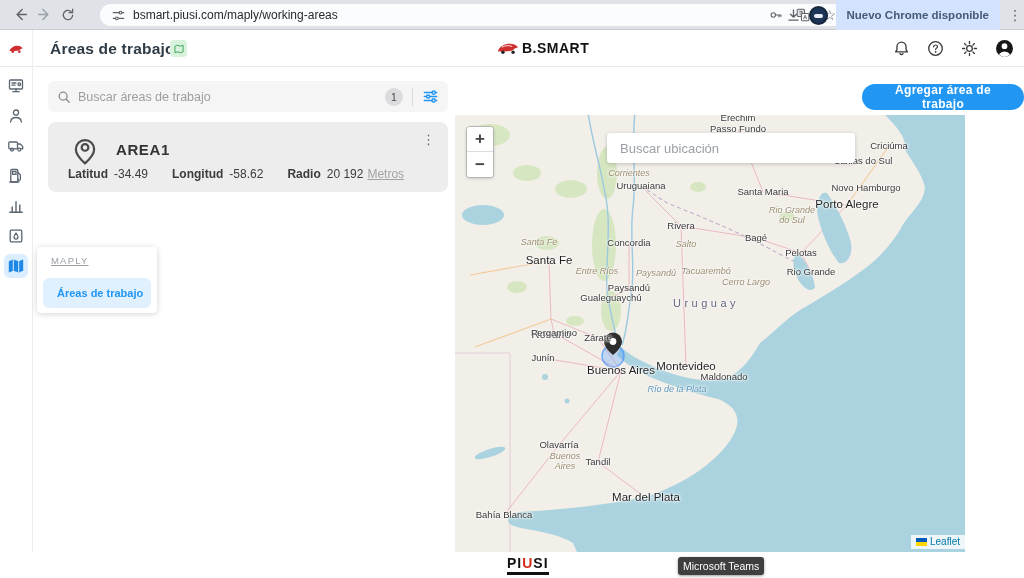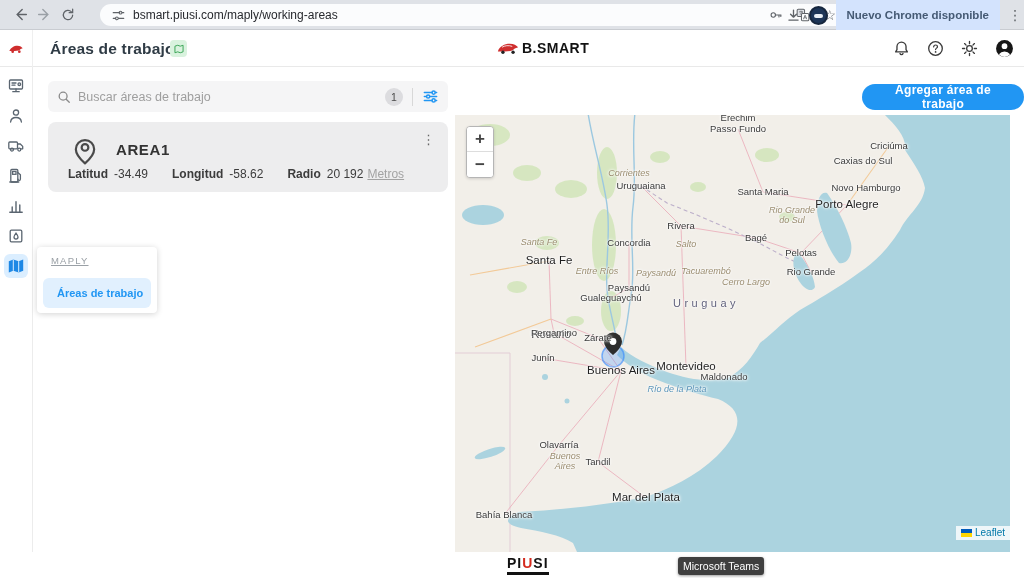--- a/index.html
+++ b/index.html
@@ -75,21 +75,21 @@
   #flyout-group { margin:8px 0 12px 14px; font-size:9.5px; color:#9aa0a6; letter-spacing:1.2px;text-decoration:underline; }
   #flyout-item { margin:6px 6px 0 6px; height:30px; background:#e1f0fe; border-radius:6px;
     display:flex; align-items:center; gap:6px; padding:0 8px; }
   #flyout-item span { font-size:11px; font-weight:700; color:#2196f3; white-space:nowrap; }
 
   #add-area-btn { position:absolute; left:862px; top:84px; height:26px; border-radius:13px;
     background:#2196f3; color:#fff; font-size:12px; font-weight:600; letter-spacing:.3px;
     border:none; padding:0 15px; display:flex; align-items:center; z-index:3; font-family:inherit; }
 
   
-  #map { position:absolute; left:455px; top:115px; width:555px; height:437px;
+  #map { position:absolute; left:455px; top:115px; width:510px; height:437px;
     background:#f2efe9; overflow:hidden; }
   #map svg.base { position:absolute; left:0; top:0; }
   #map-labels { position:absolute; inset:0; }
   .map-label { position:absolute; transform:translate(-50%,-50%); white-space:pre-line;
     text-align:center; line-height:1.15; color:#3a3a3a; font-size:9.5px;
     text-shadow:0 0 2px #fff,0 0 3px #fff,0 0 4px #fff; pointer-events:none; }
   .map-label.town { font-size:11.5px; color:#1f1f1f; }
   .map-label.region { font-size:9px; font-style:italic; color:#9b8d70; }
   .map-label.country { font-size:11px; color:#63637e; letter-spacing:3.5px; }
   .map-label.water { font-size:9px; font-style:italic; color:#5a94b8; }
@@ -99,21 +99,21 @@
   .zoom-btn { width:100%; height:25px; display:flex; align-items:center; justify-content:center;
     font-size:17px; font-weight:700; color:#444; background:#fff; }
   #zoom-in { border-bottom:1px solid #ddd; }
 
   #map-search { position:absolute; left:152px; top:18px; width:248px; height:30px;
     background:#fff; border-radius:3px; box-shadow:0 1px 4px rgba(0,0,0,.2); }
   #map-search input { width:100%; height:100%; border:none; outline:none; background:transparent;
     font-size:13px; color:#333; padding-left:13px; font-family:inherit; }
   #map-search input::placeholder { color:#9aa0a6; }
 
-  #attribution { position:absolute; right:0; bottom:12px; background:rgba(255,255,255,.8);
+  #attribution { position:absolute; right:0; bottom:3px; background:rgba(255,255,255,.8);
     padding:1px 5px 2px 5px; font-size:10px; display:flex; align-items:center; gap:3px; }
   #attribution .leaflet-link { color:#0078a8; }
   .ua-flag { display:inline-block; width:11px; height:8px;
     background:linear-gradient(#005bbb 50%, #ffd500 50%); }
 
   
   #footer { position:absolute; left:0; bottom:0; width:1024px; height:26px; background:#fff; }
   #piusi-logo { position:absolute; left:507px; top:556px; font-size:14px; font-weight:800;
     letter-spacing:1px; color:#111; border-bottom:3px solid #111; line-height:1.1;
     padding-bottom:1px; z-index:7; }
@@ -440,20 +440,23 @@
       <span class="map-label city" style="left: 143px; top: 347px;">Tandil</span>
       <span class="map-label town" style="left: 191px; top: 383px;">Mar del Plata</span>
       <span class="map-label city" style="left: 49px; top: 400px;">Bahía Blanca</span>
     </div>
 
   <div id="zoom-ctrl">
     <div class="zoom-btn" id="zoom-in">+</div>
     <div class="zoom-btn">−</div>
   </div>
 
+  <div id="map-search">
+    <input type="text" placeholder="Buscar ubicación" style="">
+  </div>
 
   <div id="attribution">
     <span class="ua-flag"></span>
     <span class="leaflet-link">Leaflet</span>
   </div>
 </div>
 
 <div id="footer"></div>
 <div id="piusi-logo"><span>PI</span><span class="u">U</span><span>SI</span></div>
 <div id="teams-tooltip">Microsoft Teams</div>

